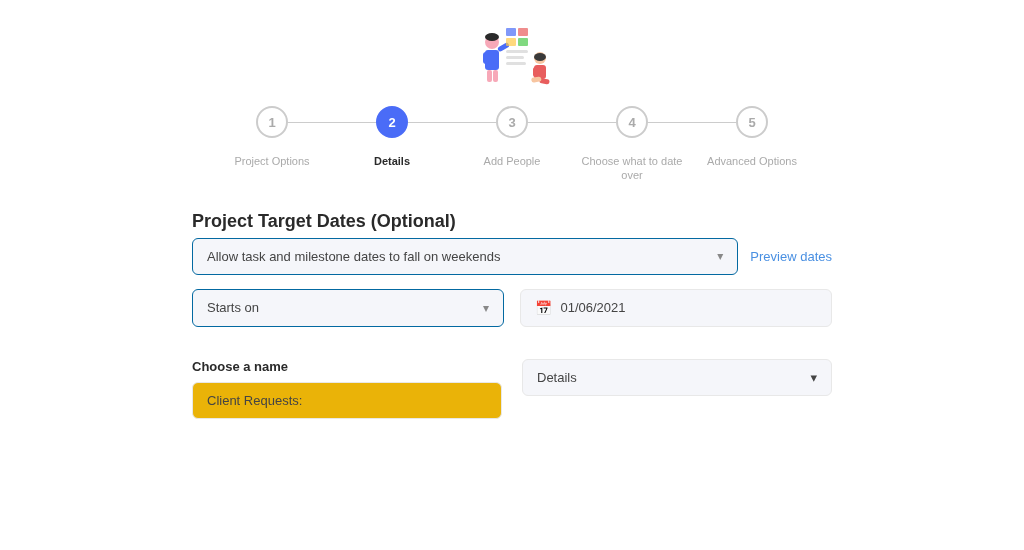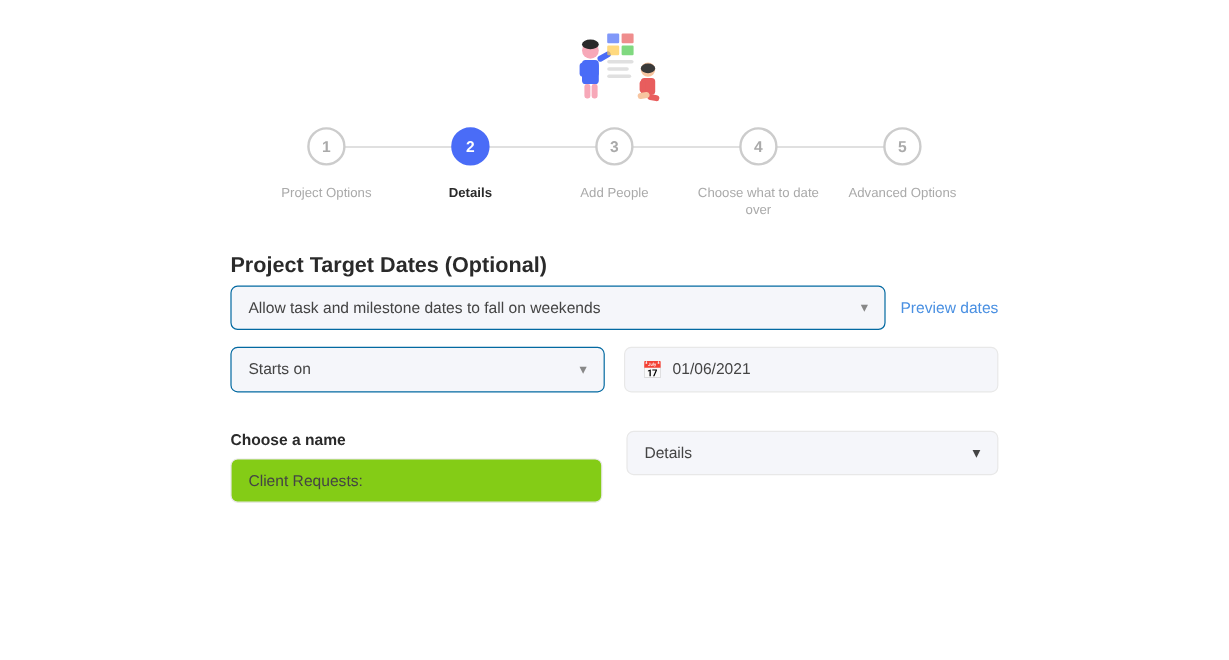--- a/index.html
+++ b/index.html
@@ -167,21 +167,21 @@
     .field-group {
       flex: 1;
     }
     .field-label {
       font-size: 13px;
       font-weight: 700;
       color: #2a2a2a;
       margin-bottom: 8px;
     }
     .field-input {
-      background: #84cc16;
+      background: #eab308;
       border: 1px solid #e8e8e8;
       border-radius: 6px;
       padding: 10px 14px;
       font-size: 13px;
       color: #444;
       width: 100%;
     }
     .company-dropdown {
       background: #f5f6fa;
       border: 1px solid #e8e8e8;

